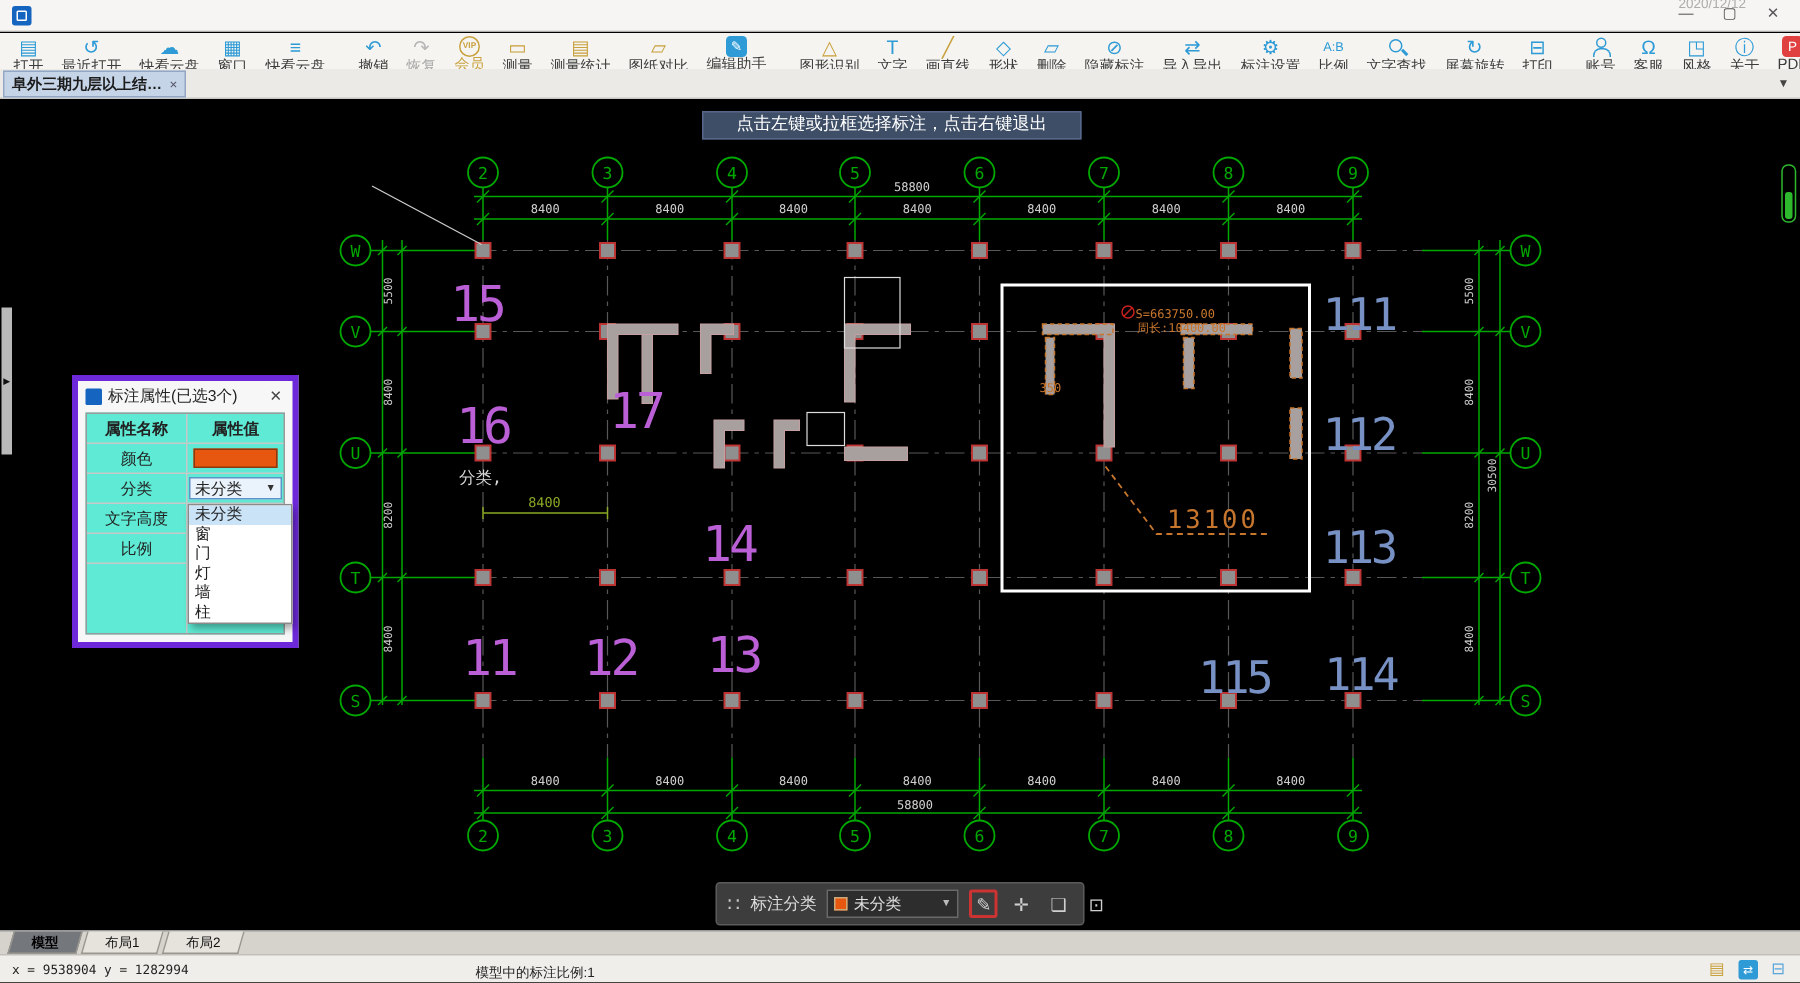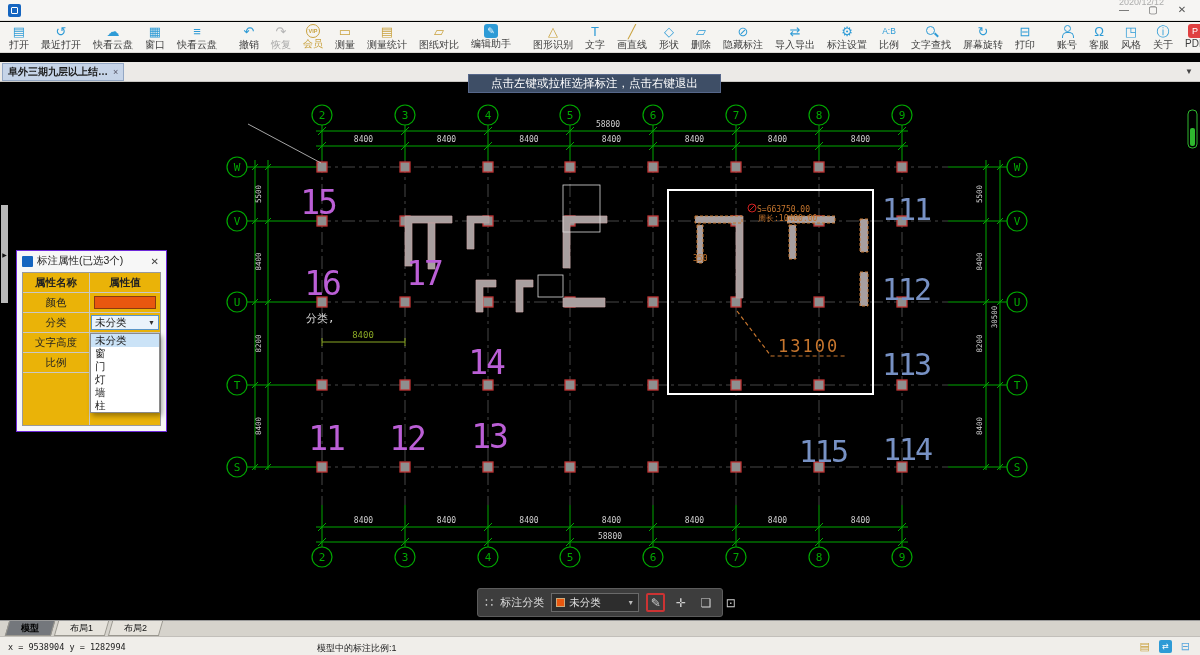--- a/index.html
+++ b/index.html
@@ -27,39 +27,39 @@
 .chipico{width:14px;height:14px;border-radius:3px;color:#fff;font-size:9px;display:flex;align-items:center;justify-content:center}
 .abico{font-size:8.5px;font-weight:normal;height:15px;display:flex;align-items:center}
 .magico{position:relative;width:15px;height:15px}
 .magico::before{content:"";position:absolute;left:2px;top:2px;width:7px;height:7px;border:1.6px solid #2e9bd6;border-radius:50%}
 .magico::after{content:"";position:absolute;left:10px;top:10px;width:5px;height:1.8px;background:#2e9bd6;transform:rotate(45deg)}
 .pico{position:relative;width:15px;height:15px}
 .pico::before{content:"";position:absolute;left:4.5px;top:1px;width:5px;height:5px;border:1.5px solid #2e9bd6;border-radius:50%}
 .pico::after{content:"";position:absolute;left:2px;bottom:1px;width:10px;height:5px;border:1.5px solid #2e9bd6;border-bottom:none;border-radius:5px 5px 0 0}
 
 
-.doctabs{position:absolute;top:62px;left:0;width:100%;height:20px;background:#eceae7;border-bottom:1px solid #c9c7c3;z-index:4}
+.doctabs{position:absolute;top:46px;left:0;width:100%;height:20px;background:#eceae7;border-bottom:1px solid #c9c7c3;z-index:4}
 .doctab{position:absolute;left:2px;top:1px;height:18px;background:#c6d4e8;border:1px solid #93a7c4;display:flex;align-items:center;padding:0 5px;font-size:10px;font-weight:bold;color:#1c1c1c;gap:5px}
 .tabx{font-size:9px;color:#556;font-weight:normal}
 .tabfilter{position:absolute;right:7px;top:5px;font-size:8px;color:#444}
 
 
 .canvas{position:absolute;top:73px;left:0;width:1200px;height:547px;background:#000}
 .canvas svg{display:block;font-family:"DejaVu Sans Mono",monospace}
 .collapse{position:absolute;left:1px;top:132px;width:7px;height:98px;background:#b9b9b9;display:flex;align-items:center;justify-content:center}
 .collapse span{font-size:6px;color:#111}
 
 .tooltip{position:absolute;left:468px;top:74px;width:253px;height:19px;background:#3e4e66;border:1px solid #56678a;color:#fff;font-size:11.5px;text-align:center;line-height:17px;z-index:5}
 
 
-.dialog{position:absolute;left:16px;top:250px;width:151px;height:182px;background:#f7f7f7;border:1px solid #6d28d9;box-shadow:3px 4px 8px rgba(0,0,0,.55);z-index:6}
+.dialog{position:absolute;left:48px;top:250px;width:151px;height:182px;background:#f7f7f7;border:4px solid #6d28d9;box-shadow:3px 4px 8px rgba(0,0,0,.55);z-index:6}
 .dtitle{height:20px;display:flex;align-items:center;gap:4px;padding:0 5px;font-size:10.5px;color:#222}
 .dicon{width:11px;height:11px;background:#1565c0;border-radius:1px;flex:none}
 .dclose{margin-left:auto;font-size:10px;color:#444;padding:0 2px}
-.dtable{position:absolute;left:5px;top:21px;right:5px;bottom:5px;border:1px solid #9a9a9a;background:#eab308;display:flex;flex-direction:column}
+.dtable{position:absolute;left:5px;top:21px;right:5px;bottom:5px;border:1px solid #9a9a9a;background:#5eead4;display:flex;flex-direction:column}
 .drow{display:flex;height:20px;border-bottom:1px solid #c8c8c8;flex:none}
 .drow.fill{flex:1;border-bottom:none}
 .dcell1{width:67px;border-right:1px solid #c8c8c8;display:flex;align-items:center;justify-content:center;font-size:10.5px;color:#222}
 .dcell2{flex:1;display:flex;align-items:center;justify-content:center;font-size:10.5px;color:#222;position:relative}
 .hb{font-weight:bold}
 .dswatch{position:absolute;left:4px;right:4px;top:3px;bottom:3px;border:1px solid #8a3a10}
 .dcombo{position:absolute;left:1px;right:1px;top:2px;bottom:2px;border:1px solid #5a96c8;background:#eaf3fb;display:flex;align-items:center;padding:0 3px;font-size:10.5px}
 .dcarrow{margin-left:auto;font-size:7px;color:#333}
 .ddrop{position:absolute;left:73px;top:82px;width:70px;background:#fff;border:1px solid #8a8a8a;box-shadow:2px 3px 5px rgba(0,0,0,.35);z-index:7}
 .dopt{height:13px;line-height:13px;font-size:10.5px;padding:0 4px;color:#222;white-space:nowrap}

